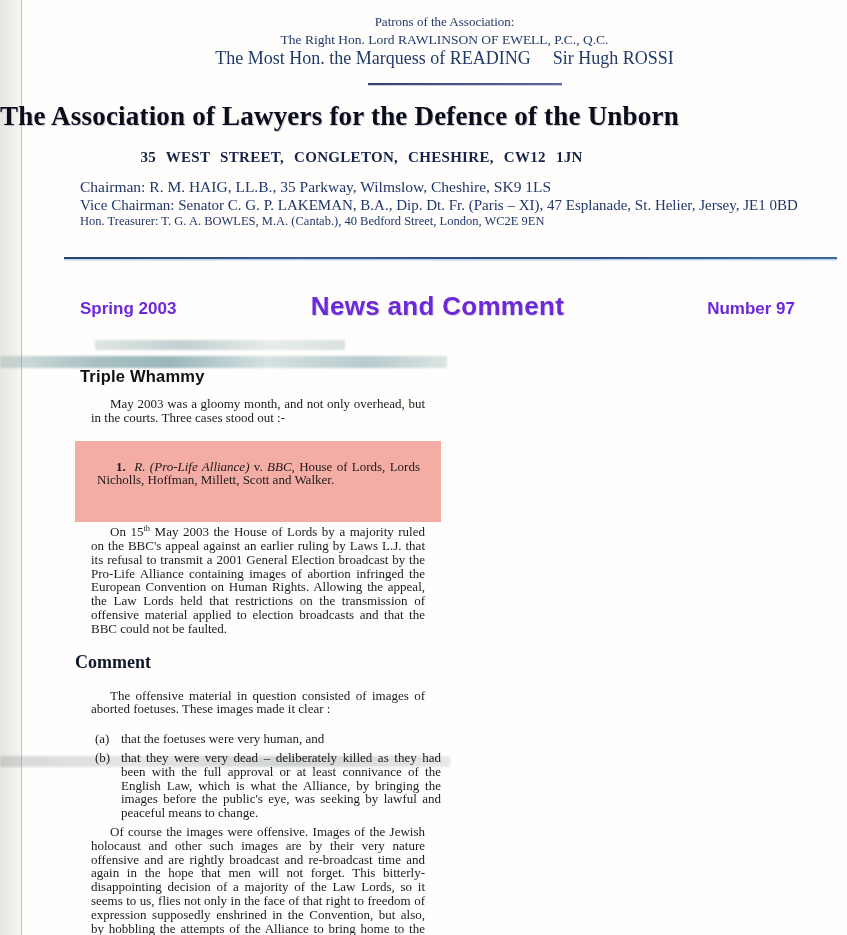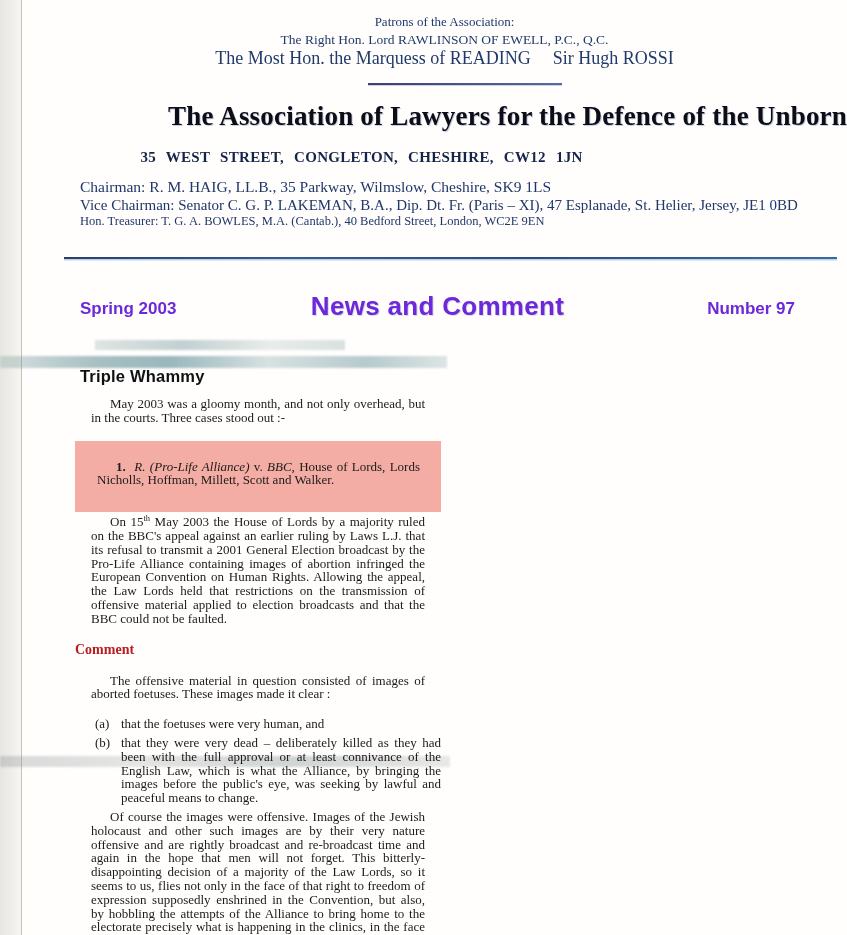--- a/index.html
+++ b/index.html
@@ -17,21 +17,21 @@
   
   .patrons{position:absolute;left:0;top:13px;width:847px;text-align:center;
     color:#203a6a;line-height:18px;padding-left:21px;}
   .patrons .cap{font-size:13px;}
   .patrons .p1{font-size:13.5px;}
   .patrons .p2{font-size:18px;}
   .patrons .p2 .gap{display:inline-block;width:22px;}
   .patrons-rule{position:absolute;left:368px;top:83px;width:194px;height:2px;
     background:linear-gradient(90deg,#3c3f72,#4a4f86 40%,#5a6a9e);
     box-shadow:0 1px 0 rgba(150,170,210,.5);}
-  .org-title{position:absolute;left:0;top:101px;width:847px;text-align:right;
+  .org-title{position:absolute;left:0;top:101px;width:847px;text-align:left;
     font-size:27px;font-weight:bold;color:#0d0d18;letter-spacing:.2px;
     text-shadow:1px 1px 0 rgba(70,100,160,.30);}
   .org-address{position:absolute;left:0;top:149px;width:723px;text-align:center;
     font-size:15px;font-weight:bold;color:#16244a;word-spacing:6px;letter-spacing:.3px;}
   .officers{position:absolute;left:80px;top:177px;color:#20376a;}
   .officers .chair{font-size:15.5px;line-height:20px;}
   .officers .vice{font-size:15px;line-height:16px;}
   .officers .treas{font-size:12.5px;line-height:16px;}
   .main-rule{position:absolute;left:64px;top:257px;width:773px;height:2px;
     background:linear-gradient(90deg,#2c3e6e,#3a5a92 30%,#30497e 60%,#3a6aa0);
@@ -52,27 +52,27 @@
     background:linear-gradient(90deg,rgba(120,155,150,.30),rgba(80,130,135,.50) 22%,rgba(70,125,135,.55) 38%,rgba(120,160,160,.30) 60%,rgba(95,140,145,.45) 82%,rgba(130,165,165,.28));}
   .ghost-2{left:0;top:756px;width:450px;height:11px;
     background:linear-gradient(90deg,rgba(130,140,140,.32),rgba(150,160,158,.25) 30%,rgba(120,135,135,.35) 65%,rgba(150,160,158,.22));}
   
   .article{position:absolute;left:75px;top:362px;width:366px;color:#1c1b19;}
   .article-heading{margin:5px;font-family:"Liberation Sans","DejaVu Sans",sans-serif;
     font-size:16.5px;font-weight:bold;color:#111;letter-spacing:.2px;}
   .article p{margin:16px;font-size:13px;line-height:13.8px;text-align:justify;}
   .indent{text-indent:19px;}
   .intro{margin-top:11px !important;}
-  .case-highlight{margin-top:13px;background:#f4ada5;padding:3px 5px 9px 6px;}
+  .case-highlight{margin-top:13px;background:#f4ada5;padding:3px 5px 19px 6px;}
   .case-highlight p{text-indent:19px;}
   .case-highlight .it{font-style:italic;}
   .case-highlight .bd{font-weight:bold;}
   .ruling{margin-top:3px !important;}
   .ruling sup{font-size:8.5px;line-height:0;}
-  .comment-heading{margin:11px 0 3px 0;font-size:14px;font-weight:bold;color:#b91c1c;}
+  .comment-heading{margin:11px 0 3px 0;font-size:18px;font-weight:bold;color:#0f172a;}
   .list{margin:4px 0 0 20px;}
   .list .item{display:flex;margin-top:5px;}
   .list .item-label{flex:none;width:26px;font-size:13px;line-height:13.8px;}
   .list .item-text{flex:1;font-size:13px;line-height:13.8px;text-align:justify;}
   .closing{margin-top:5px !important;}
 </style>
 </head>
 <body>
 
 <div class="page">

